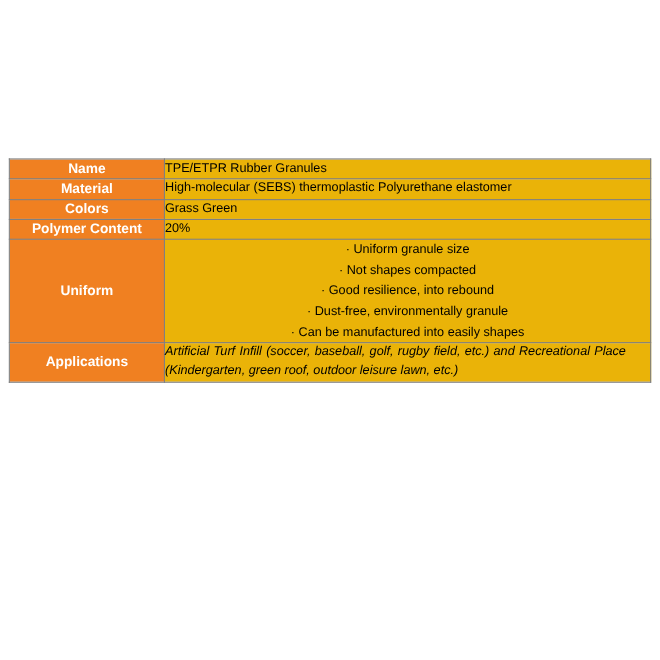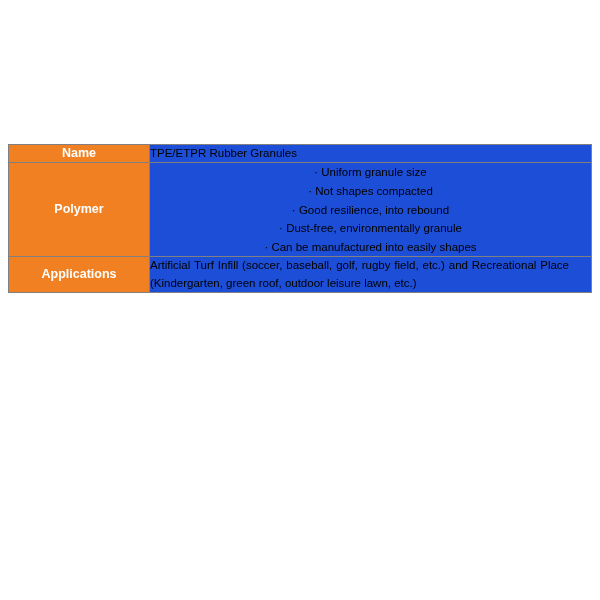--- a/index.html
+++ b/index.html
@@ -36,30 +36,31 @@
     width: 140px;
     background: #F08021;
     color: #ffffff;
     font-weight: bold;
     font-size: 12.5px;
     text-align: center;
     padding: 5px 4px;
     line-height: 1.35;
   }
   .value-cell {
-    background: #1d4ed8;
+    background: #eab308;
     color: #000000;
     font-size: 11.5px;
     padding: 5px 6px;
     line-height: 1.5;
     text-align: left;
   }
   .value-cell.justify {
     text-align: justify;
     padding-right: 22px;
+    font-style: italic;
   }
   .feature-list {
     margin: 0;
     padding: 0;
     list-style: none;
   }
   .feature-list li {
     font-size: 11.5px;
     line-height: 1.62;
     color: #000000;
@@ -77,21 +78,33 @@
 <body>
 
 <div class="page">
   <table class="spec-table">
     <tbody>
       <tr>
         <td class="label-cell">Name</td>
         <td class="value-cell">TPE/ETPR Rubber Granules</td>
       </tr>
       <tr>
-        <td class="label-cell tall-label">Polymer</td>
+        <td class="label-cell">Material</td>
+        <td class="value-cell">High-molecular (SEBS) thermoplastic Polyurethane elastomer</td>
+      </tr>
+      <tr>
+        <td class="label-cell">Colors</td>
+        <td class="value-cell">Grass Green</td>
+      </tr>
+      <tr>
+        <td class="label-cell">Polymer Content</td>
+        <td class="value-cell">20%</td>
+      </tr>
+      <tr>
+        <td class="label-cell tall-label">Uniform</td>
         <td class="value-cell">
           <ul class="feature-list">
             <li>Uniform granule size</li>
             <li>Not shapes compacted</li>
             <li>Good resilience, into rebound</li>
             <li>Dust-free, environmentally granule</li>
             <li>Can be manufactured into easily shapes</li>
           </ul>
         </td>
       </tr>

